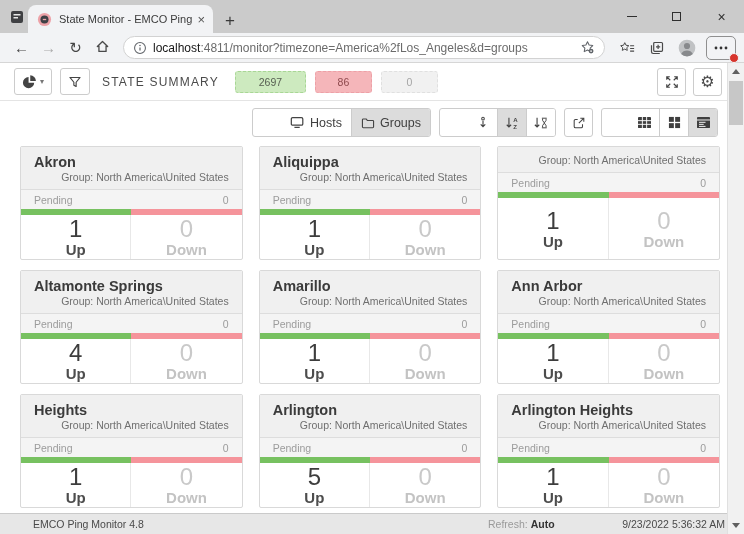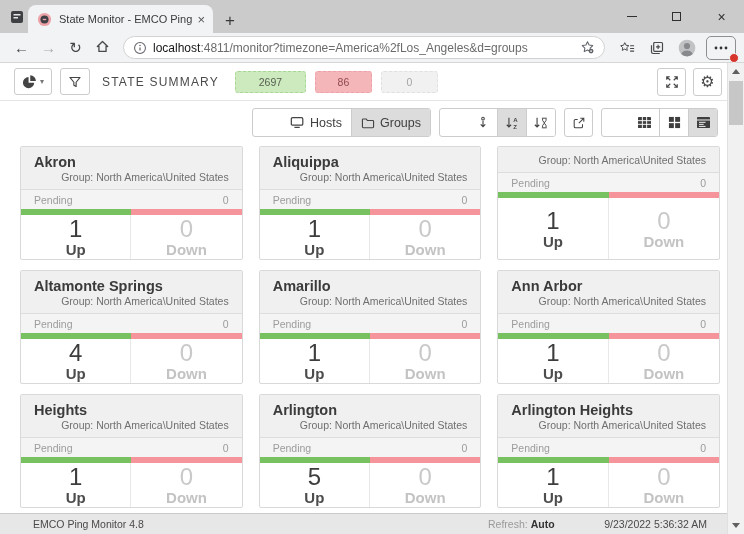--- a/index.html
+++ b/index.html
@@ -68,21 +68,21 @@
   .stat.up { border-right:1px solid #e8e8e8; }
   .stat-num { font-size:24px; line-height:25px; color:#3d3d3d; }
   .stat-label { font-size:15px; font-weight:600; color:#4d4d4d; }
   .stat.down .stat-num { color:#c9c9c9; }
   .stat.down .stat-label { color:#c3c3c3; }
 
   .statusbar { height:21px; background:#e7e7e7; border-top:1px solid #cacaca; position:relative; font-size:10.5px; color:#4a4a4a; flex-shrink:0; display:flex; align-items:center; }
   .sb-app { margin-left:33px; }
   .sb-refresh { position:absolute; left:488px; color:#9a9a9a; }
   .sb-refresh b { color:#333; margin-left:3px; }
-  .sb-time { position:absolute; right:20px; }
+  .sb-time { position:absolute; right:2px; }
 
   
   .scrollbar { position:absolute; top:63px; right:0; bottom:0; width:17px; background:#f1f1f1; border-left:1px solid #e0e0e0; }
   .sb-arrow { position:absolute; left:0; width:16px; height:17px; display:flex; align-items:center; justify-content:center; }
   .tri-up { width:0; height:0; border-left:4px solid transparent; border-right:4px solid transparent; border-bottom:5px solid #606060; }
   .tri-down { width:0; height:0; border-left:4px solid transparent; border-right:4px solid transparent; border-top:5px solid #606060; }
   .sb-thumb { position:absolute; top:18px; left:1px; width:14px; height:44px; background:#c7c7c7; }
 </style>
 </head>
 <body>

